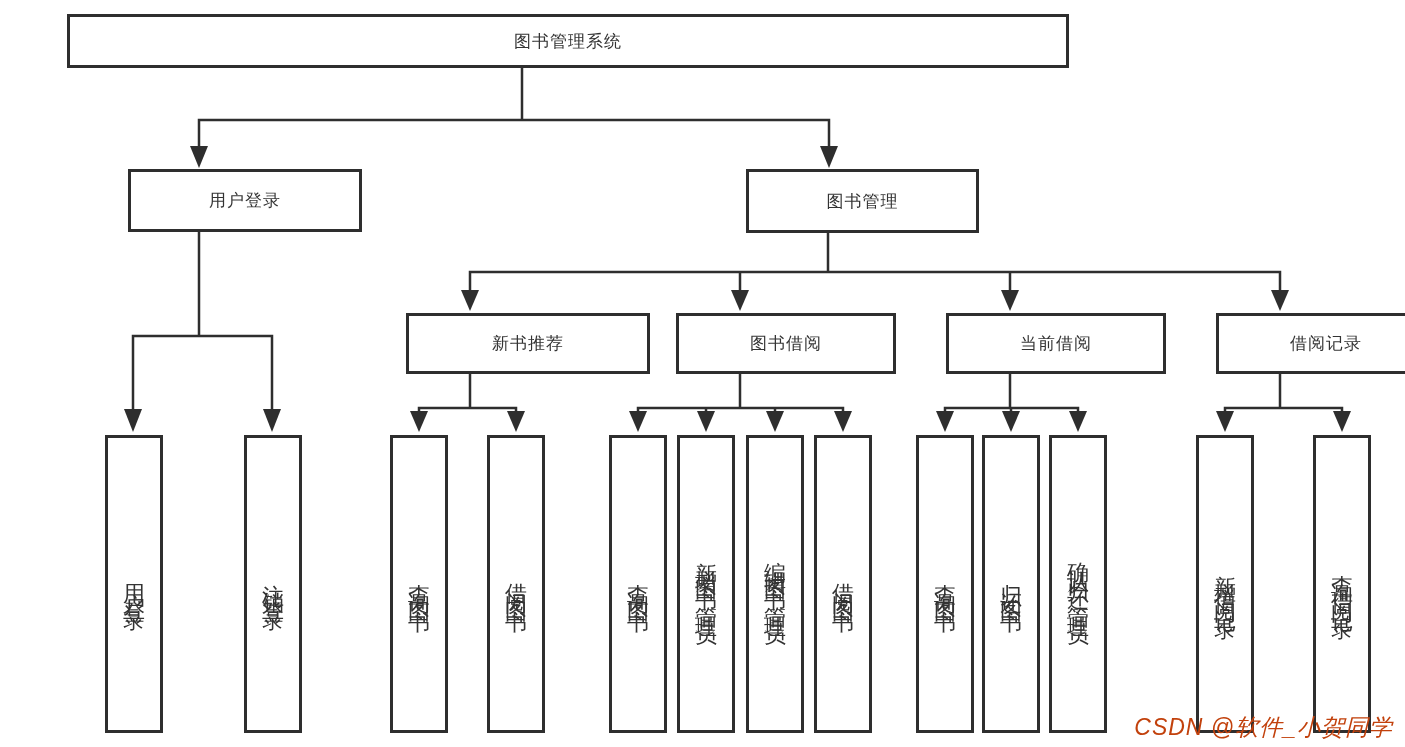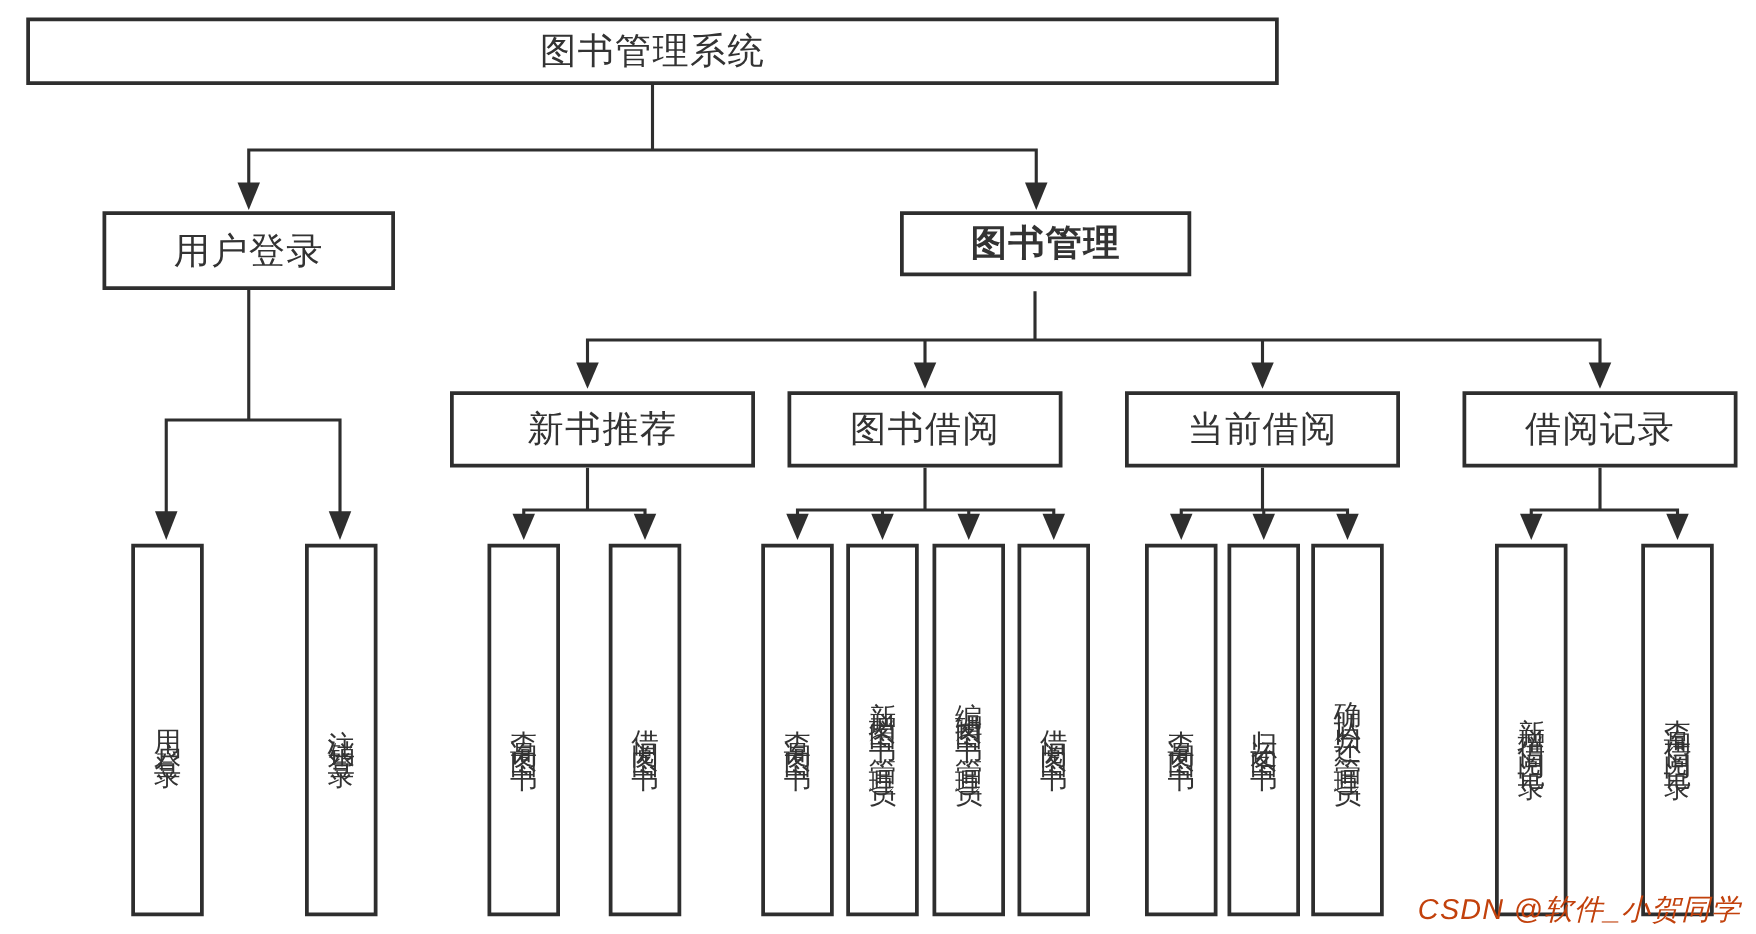--- a/index.html
+++ b/index.html
@@ -22,21 +22,21 @@
   .hbox, .vbox {
     position: absolute;
     background: #ffffff;
     border: 3px solid #2e2e2e;
     color: #333333;
     display: flex;
     align-items: center;
     justify-content: center;
     z-index: 2;
   }
-  .hbox { font-size: 29px; letter-spacing: 1px; }
+  .hbox { font-size: 17px; letter-spacing: 1px; margin-left: 46px; }
   .vbox span {
     writing-mode: vertical-lr;
     text-orientation: mixed;
     font-size: 22px;
     letter-spacing: 9px;
     line-height: 1;
     white-space: nowrap;
   }
   .watermark {
     position: absolute;
@@ -97,21 +97,21 @@
       <polygon points="1069,411 1087,411 1078,432"></polygon>
 
       <polygon points="1216,411 1234,411 1225,432"></polygon>
       <polygon points="1333,411 1351,411 1342,432"></polygon>
     </g>
   </svg>
 
   <div class="hbox" style="left:21px; top:14px; width:1002px; height:54px;">图书管理系统</div>
 
   <div class="hbox" style="left:82px; top:169px; width:234px; height:63px;">用户登录</div>
-  <div class="hbox" style="left:720px; top:169px; width:233px; height:52px;font-weight:bold;">图书管理</div>
+  <div class="hbox" style="left:700px; top:169px; width:233px; height:64px;">图书管理</div>
 
   <div class="hbox" style="left:360px; top:313px; width:244px; height:61px;">新书推荐</div>
   <div class="hbox" style="left:630px; top:313px; width:220px; height:61px;">图书借阅</div>
   <div class="hbox" style="left:900px; top:313px; width:220px; height:61px;">当前借阅</div>
   <div class="hbox" style="left:1170px; top:313px; width:220px; height:61px;">借阅记录</div>
 
   <div class="vbox" style="left:105px; top:435px; width:58px; height:298px;">
     <span>用户登录</span>
   </div>
   <div class="vbox" style="left:244px; top:435px; width:58px; height:298px;">

